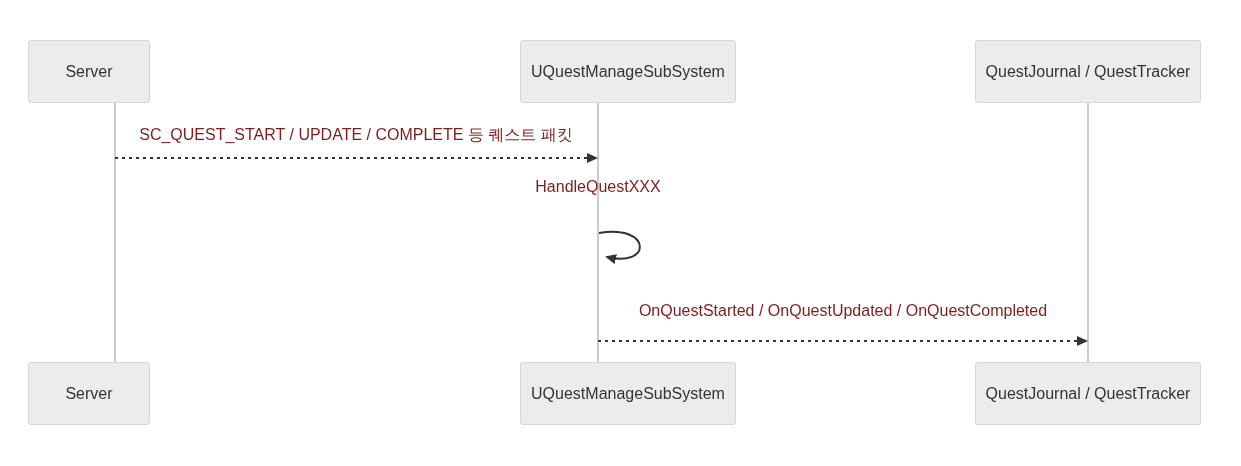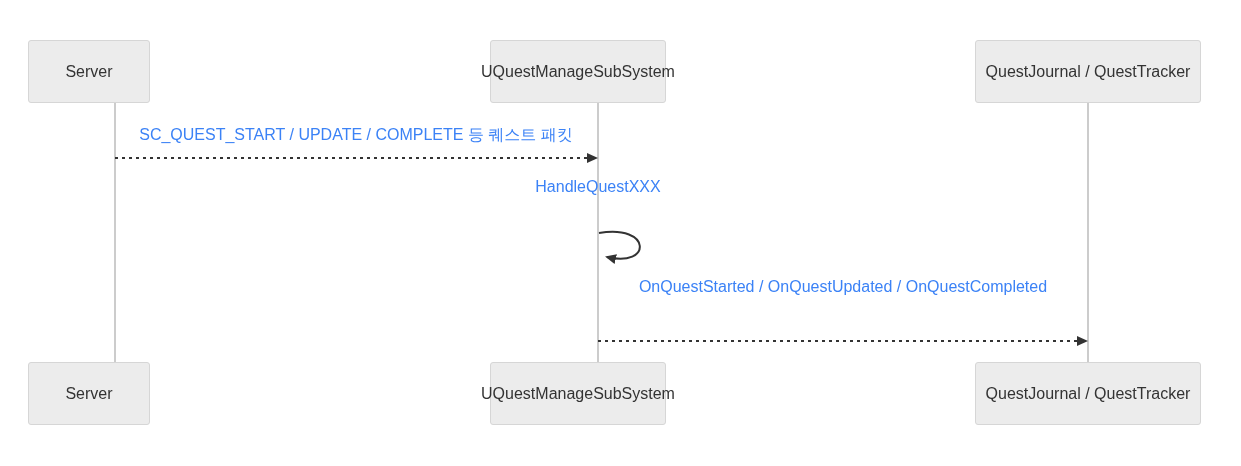--- a/index.html
+++ b/index.html
@@ -28,45 +28,45 @@
     border: 1px solid #d6d6d6;
     border-radius: 3px;
     display: flex;
     align-items: center;
     justify-content: center;
     font-size: 16px;
     color: #333333;
     box-sizing: border-box;
   }
   .actor-server        { left: 28px;  width: 122px; }
-  .actor-subsystem     { left: 490px; width: 176px; }
+  .actor-subsystem     { left: 520px; width: 216px; }
   .actor-journal       { left: 975px; width: 226px; }
   .row-top    { top: 40px; }
   .row-bottom { top: 362px; }
   .msg-label {
     position: absolute;
     font-size: 16px;
-    color: #3b82f6;
+    color: #7f1d1d;
     text-align: center;
     line-height: 22px;
     white-space: nowrap;
   }
   .msg1-label {
     left: 106px;
     top: 124px;
     width: 500px;
   }
   .self-label {
     left: 398px;
     top: 176px;
     width: 400px;
   }
   .msg3-label {
     left: 583px;
-    top: 276px;
+    top: 300px;
     width: 520px;
   }
 </style>
 </head>
 <body>
 
 <div class="canvas">
 
   <svg class="lines-layer" width="1241" height="466" viewBox="0 0 1241 466" xmlns="http://www.w3.org/2000/svg">
     <defs>

